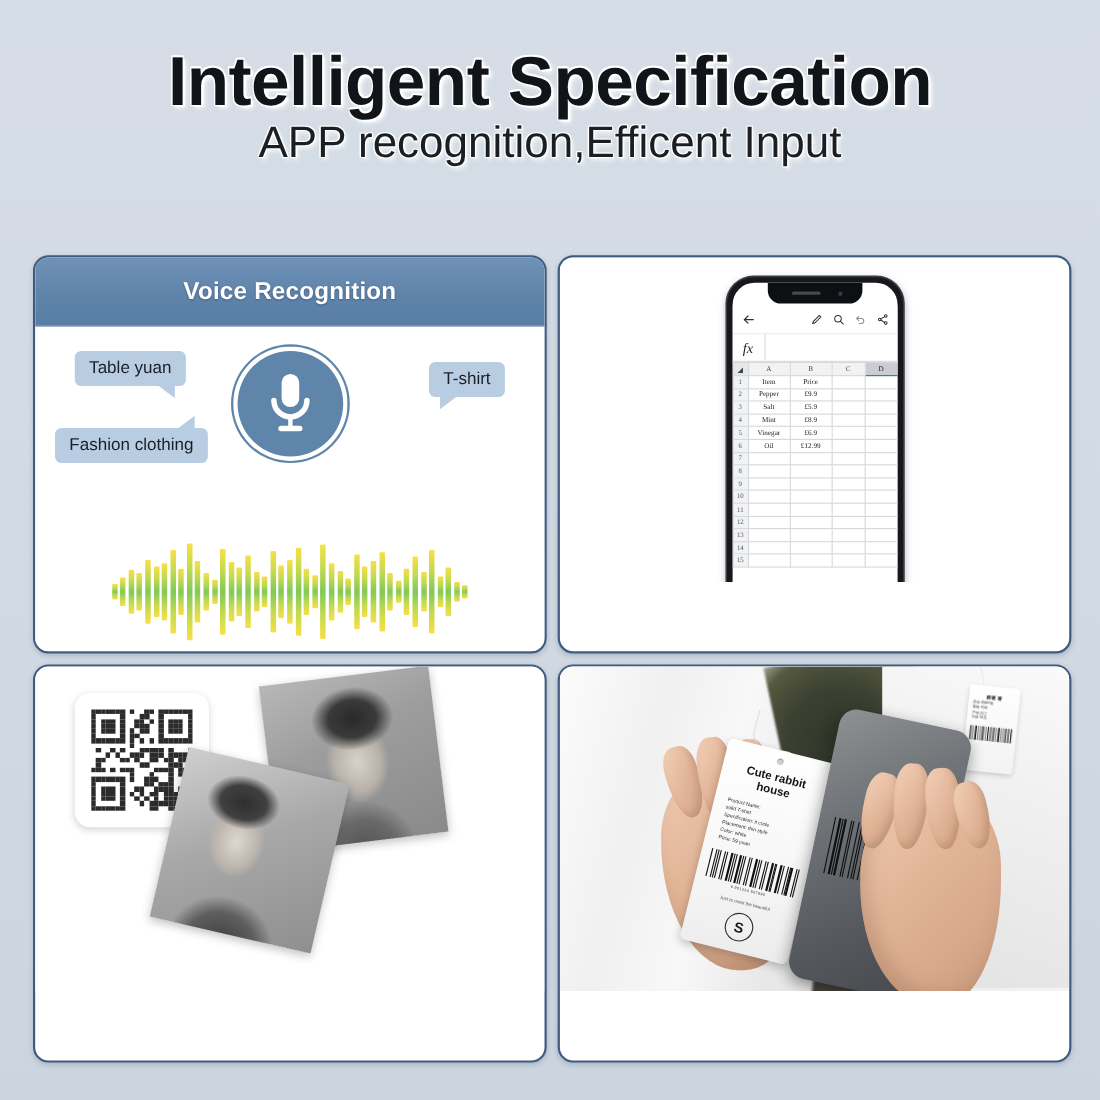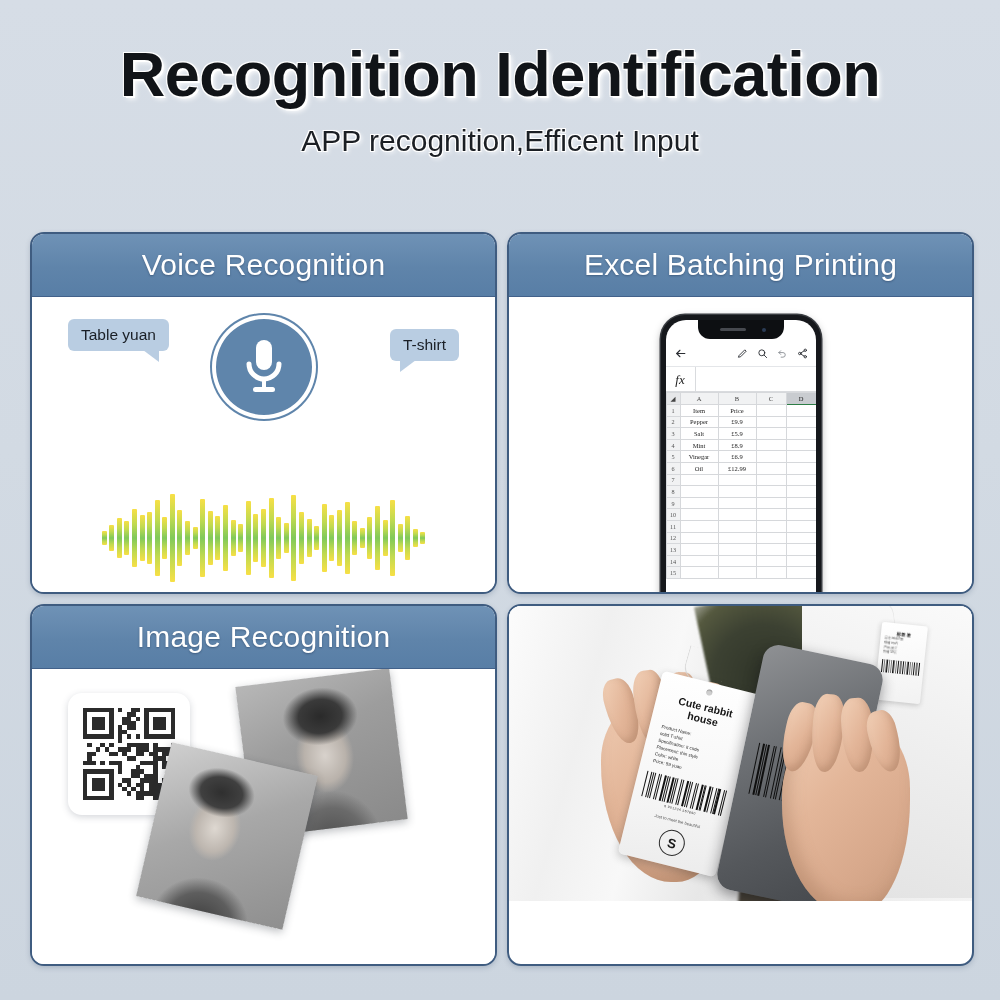--- a/index.html
+++ b/index.html
@@ -30,22 +30,21 @@
     color: #111418;
     letter-spacing: -0.5px;
     line-height: 1.08;
     text-shadow:
       2px 2px 0 #ffffff, -1px -1px 0 #ffffff,
       1px -1px 0 #ffffff, -1px 1px 0 #ffffff,
       3px 3px 5px rgba(255,255,255,0.95);
     white-space: nowrap;
   }
   #sub-title {
-    margin-top: 16px;
-    font-size: 30px;
+    font-size: 40px;
     font-weight: 400;
     color: #1b1f24;
     text-shadow:
       1px 1px 0 #ffffff, -1px -1px 0 #ffffff,
       1px -1px 0 #fff, -1px 1px 0 #fff,
       2px 2px 4px rgba(255,255,255,0.9);
     white-space: nowrap;
   }
 
   
@@ -69,25 +68,26 @@
   }
   .card-header {
     height: 63px;
     background: linear-gradient(180deg, #6f92b6 0%, #5f84aa 55%, #587ea6 100%);
     display: flex;
     align-items: center;
     justify-content: center;
     border-bottom: 1px solid #42618a;
   }
   .card-header-title {
-    font-size: 30px;
+    font-size: 22px;
     color: #ffffff;
     letter-spacing: 0.2px;
     text-shadow: 0 1px 2px rgba(30,50,80,0.45);
     white-space: nowrap;
+    font-weight: bold;
   }
   .card-body {
     position: relative;
     width: 100%;
     height: calc(100% - 63px);
     background: #ffffff;
     overflow: hidden;
   }
 
   
@@ -478,34 +478,35 @@
     border-radius: 0 0 0 16px;
     transform: rotate(16deg);
   }
 </style>
 </head>
 <body>
 
 <div id="page">
 
   <div id="header">
-    <div id="main-title">Recognition Identification</div>
+    <div id="main-title">Intelligent Specification</div>
     <div id="sub-title">APP recognition,Efficent Input</div>
   </div>
 
   <div id="grid">
 
     <div class="card">
       <div class="card-header">
         <div class="card-header-title">Voice Recognition</div>
       </div>
       <div class="card-body">
 
         <div class="bubble tail-br" id="bubble-table-salt">Table yuan</div>
         <div class="bubble tail-bl" id="bubble-tshirt">T-shirt</div>
+        <div class="bubble tail-tr" id="bubble-fashion-cloth">Fashion clothing</div>
 
         <div id="mic-wrap">
           <div id="mic-outer"></div>
           <svg id="mic-glyph" width="44" height="58" viewBox="0 0 44 58">
             <rect x="14" y="2" width="16" height="30" rx="8" fill="#ffffff"></rect>
             <path d="M7 26 a15 15 0 0 0 30 0" stroke="#ffffff" stroke-width="5" fill="none" stroke-linecap="round"></path>
             <rect x="20" y="40" width="4" height="10" fill="#ffffff"></rect>
             <rect x="11" y="49" width="22" height="5" rx="2.5" fill="#ffffff"></rect>
           </svg>
         </div>
@@ -552,23 +553,20 @@
             <div class="wave-bar" style="height: 76px;"></div>
             <div class="wave-bar" style="height: 28px;"></div>
             <div class="wave-bar" style="height: 44px;"></div>
             <div class="wave-bar" style="height: 18px;"></div>
             <div class="wave-bar" style="height: 12px;"></div>
           </div>
       </div>
     </div>
 
     <div class="card">
-      <div class="card-header">
-        <div class="card-header-title">Excel Batching Printing</div>
-      </div>
       <div class="card-body">
 
         <div id="phone">
           <div id="phone-screen">
 
             <div id="phone-notch">
               <div id="notch-speaker"></div>
               <div id="notch-cam"></div>
             </div>
             <div id="status-ghost">▪▪▪▪▪</div>
@@ -733,23 +731,20 @@
                   </tbody>
               </table>
             </div>
 
           </div>
         </div>
       </div>
     </div>
 
     <div class="card">
-      <div class="card-header">
-        <div class="card-header-title">Image Recognition</div>
-      </div>
       <div class="card-body">
 
         <div id="qr-card">
           <div id="qr-grid">
               <div class="qr-m"></div>
               <div class="qr-m"></div>
               <div class="qr-m"></div>
               <div class="qr-m"></div>
               <div class="qr-m"></div>
               <div class="qr-m"></div>

